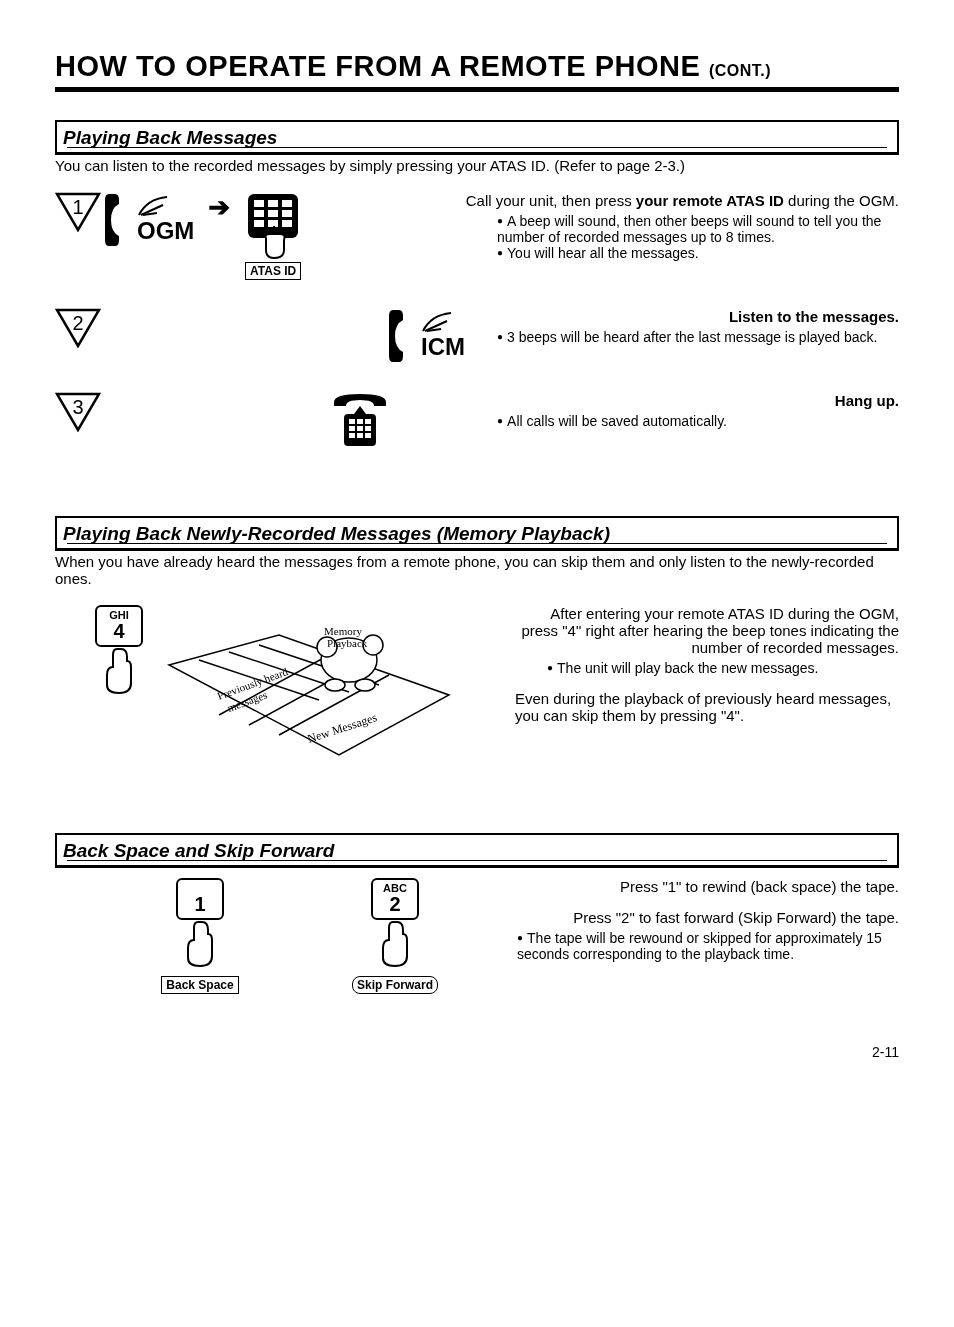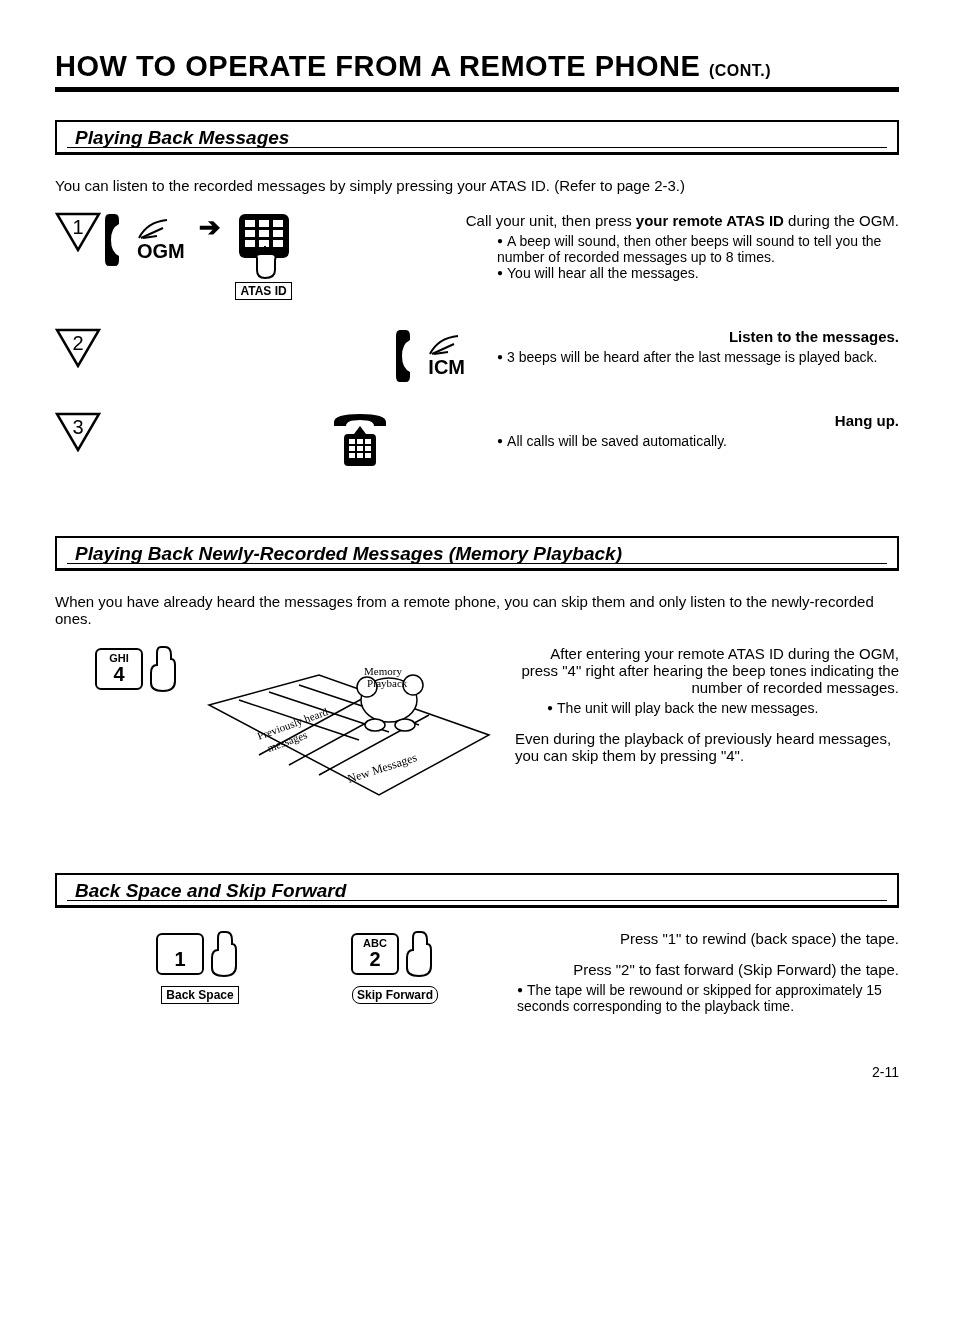--- a/index.html
+++ b/index.html
@@ -24,25 +24,25 @@
     vertical-align: baseline;
   }
   .title-rule {
     border: none;
     border-top: 5px solid #000;
     margin: 4px 0 28px 0;
   }
   .section-head {
     border: 2px solid #000;
     border-bottom-width: 3px;
-    padding: 5px 10px 3px 18px;
+    padding: 5px 10px 3px 6px;
     font-style: italic;
     font-weight: 900;
     font-size: 19px;
-    margin-bottom: 22px;
+    margin-bottom: 2px;
     position: relative;
   }
   .section-head::after{
     content:"";
     position:absolute;
     left:10px; right:10px; bottom:4px;
     border-bottom:1px solid #000;
   }
   .intro {
     margin: 0 0 18px 0;
@@ -98,27 +98,27 @@
     padding:3px 0 4px 0;
     text-align:center;
     font-weight:900;
     line-height:1;
     background:#fff;
   }
   .keycap .small{font-size:11px;display:block;}
   .keycap .big{font-size:20px;display:block;}
   .press-hand {
     display:flex;
-    flex-direction:row;
+    flex-direction:column;
     align-items:center;
     gap:0;
   }
   .ogm-label{
     font-weight:900;
-    font-size:20px;
+    font-size:24px;
   }
   .arrow{font-size:26px;font-weight:900;}
   .section-spacer{ height:40px; }
   .skip-row{
     display:flex;
     align-items:flex-start;
     gap:0;
     margin-top:10px;
   }
   .skip-col{

